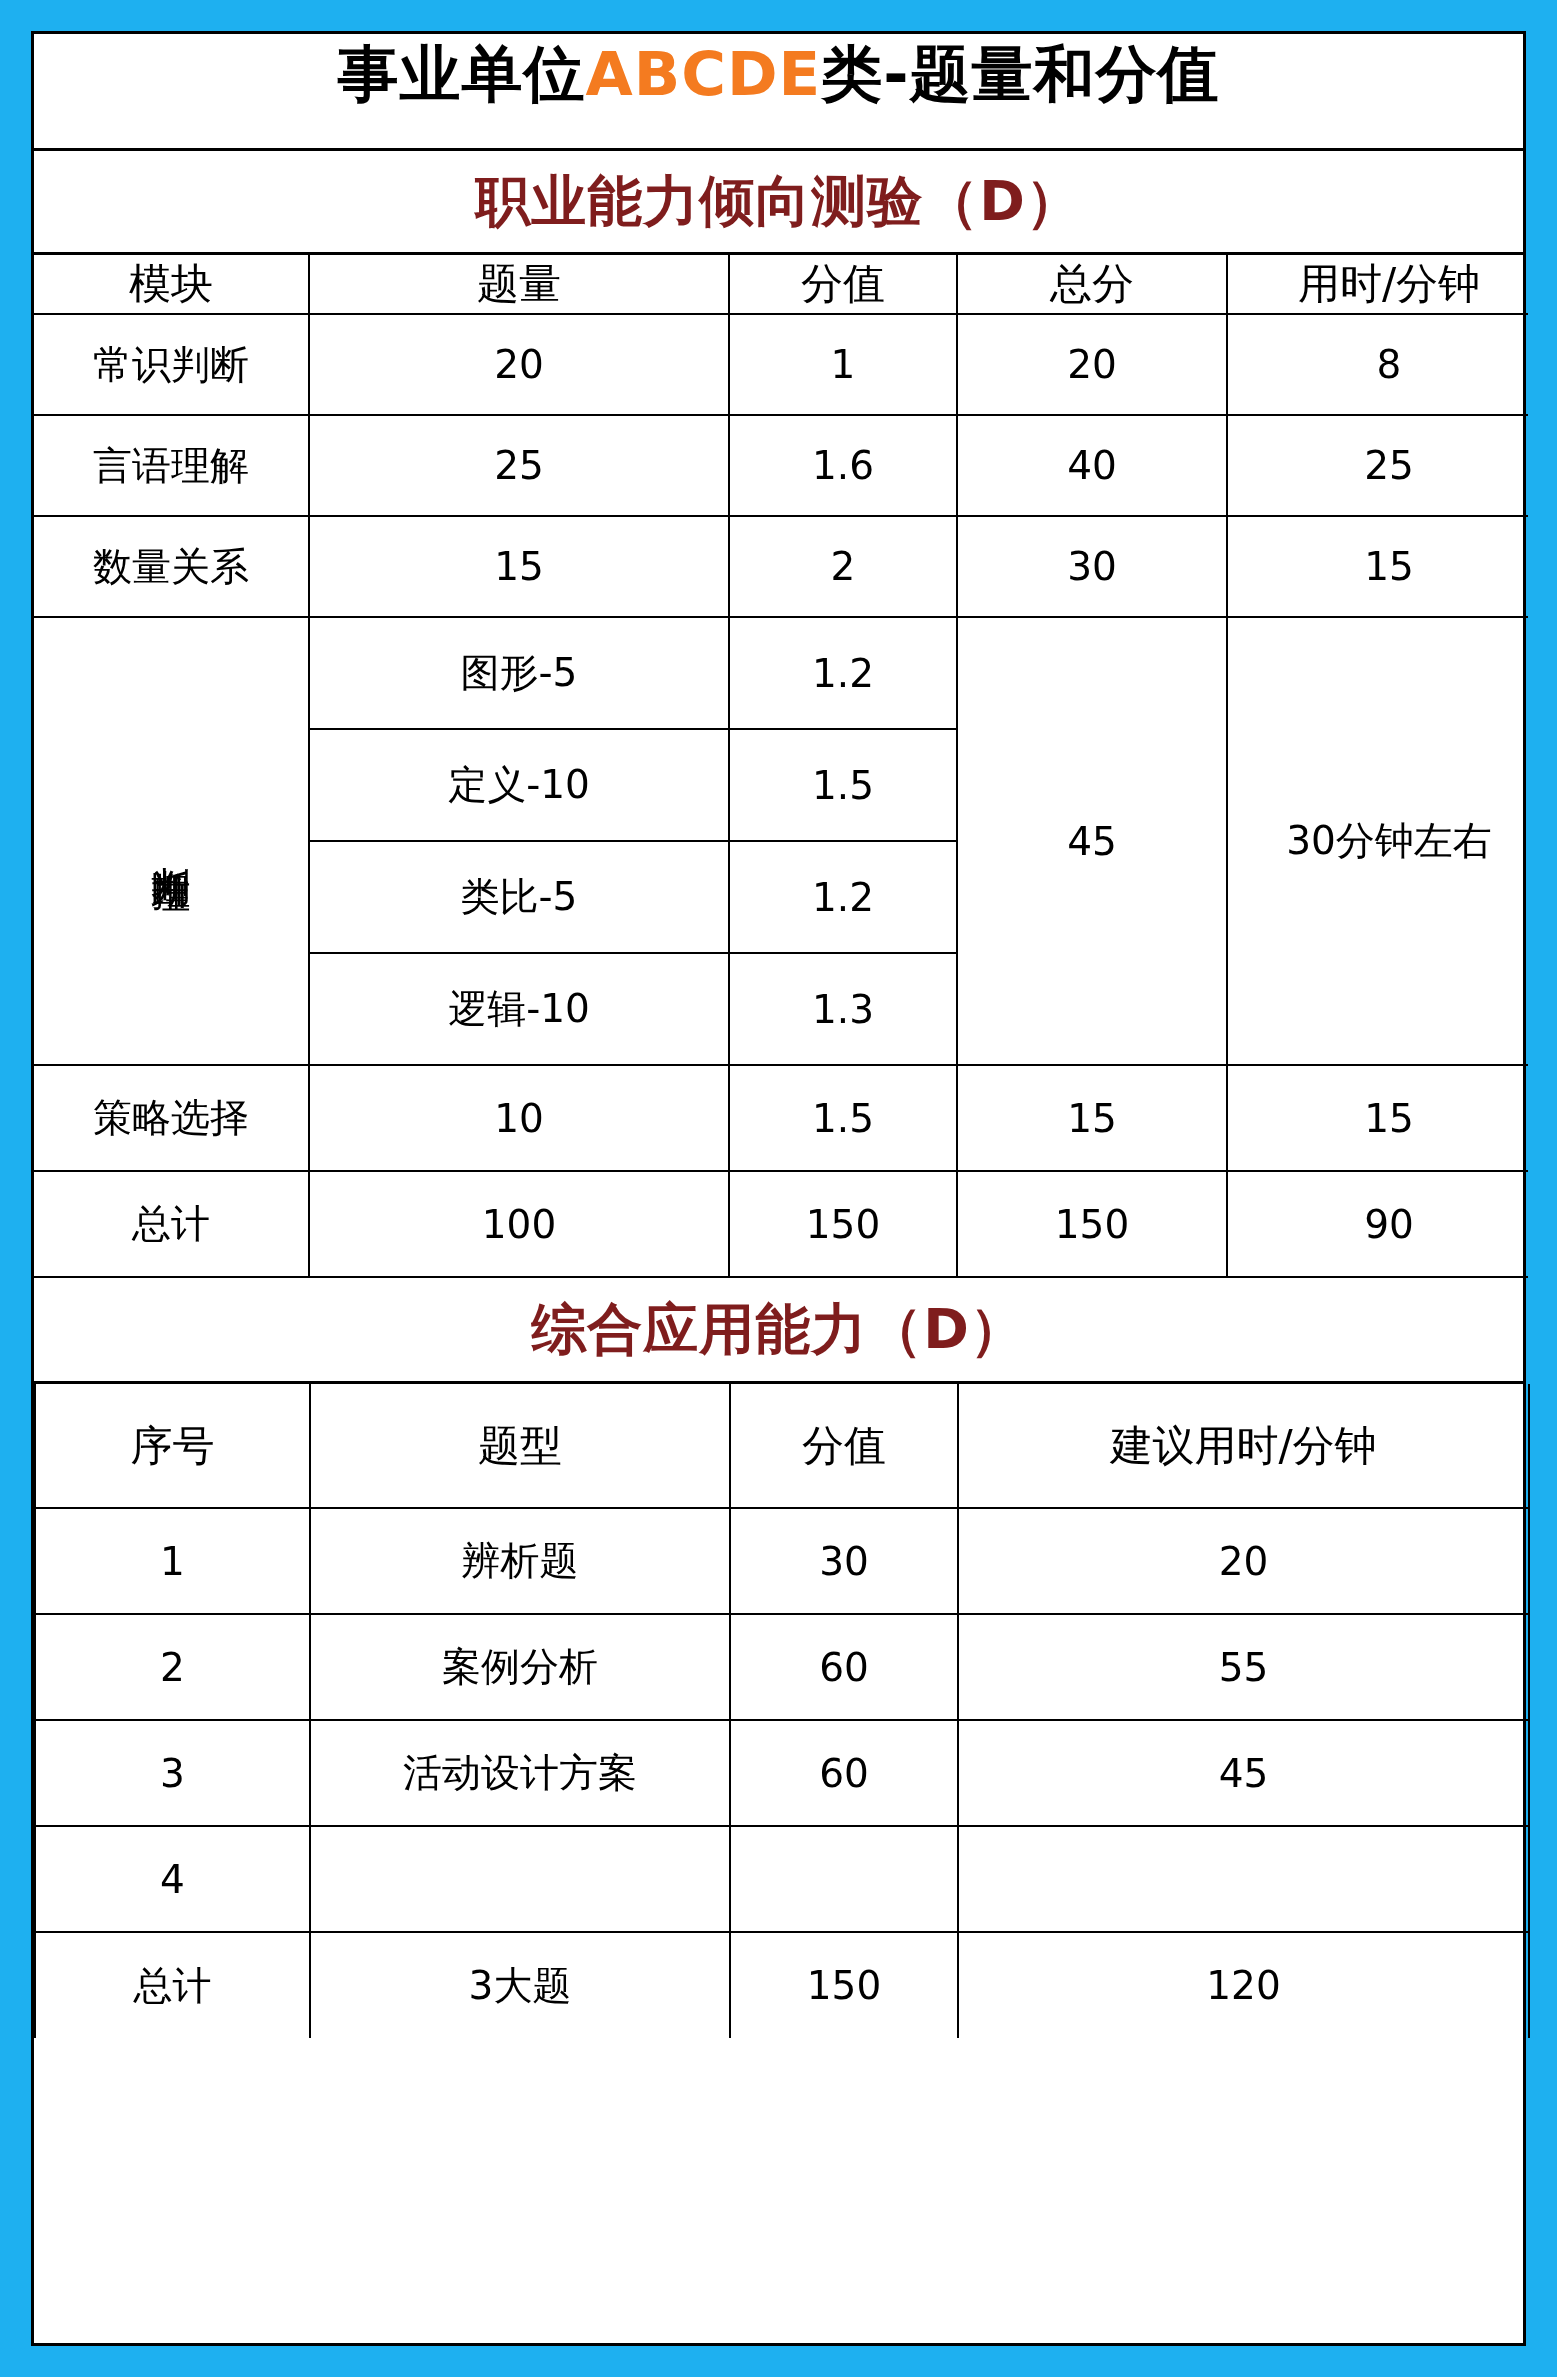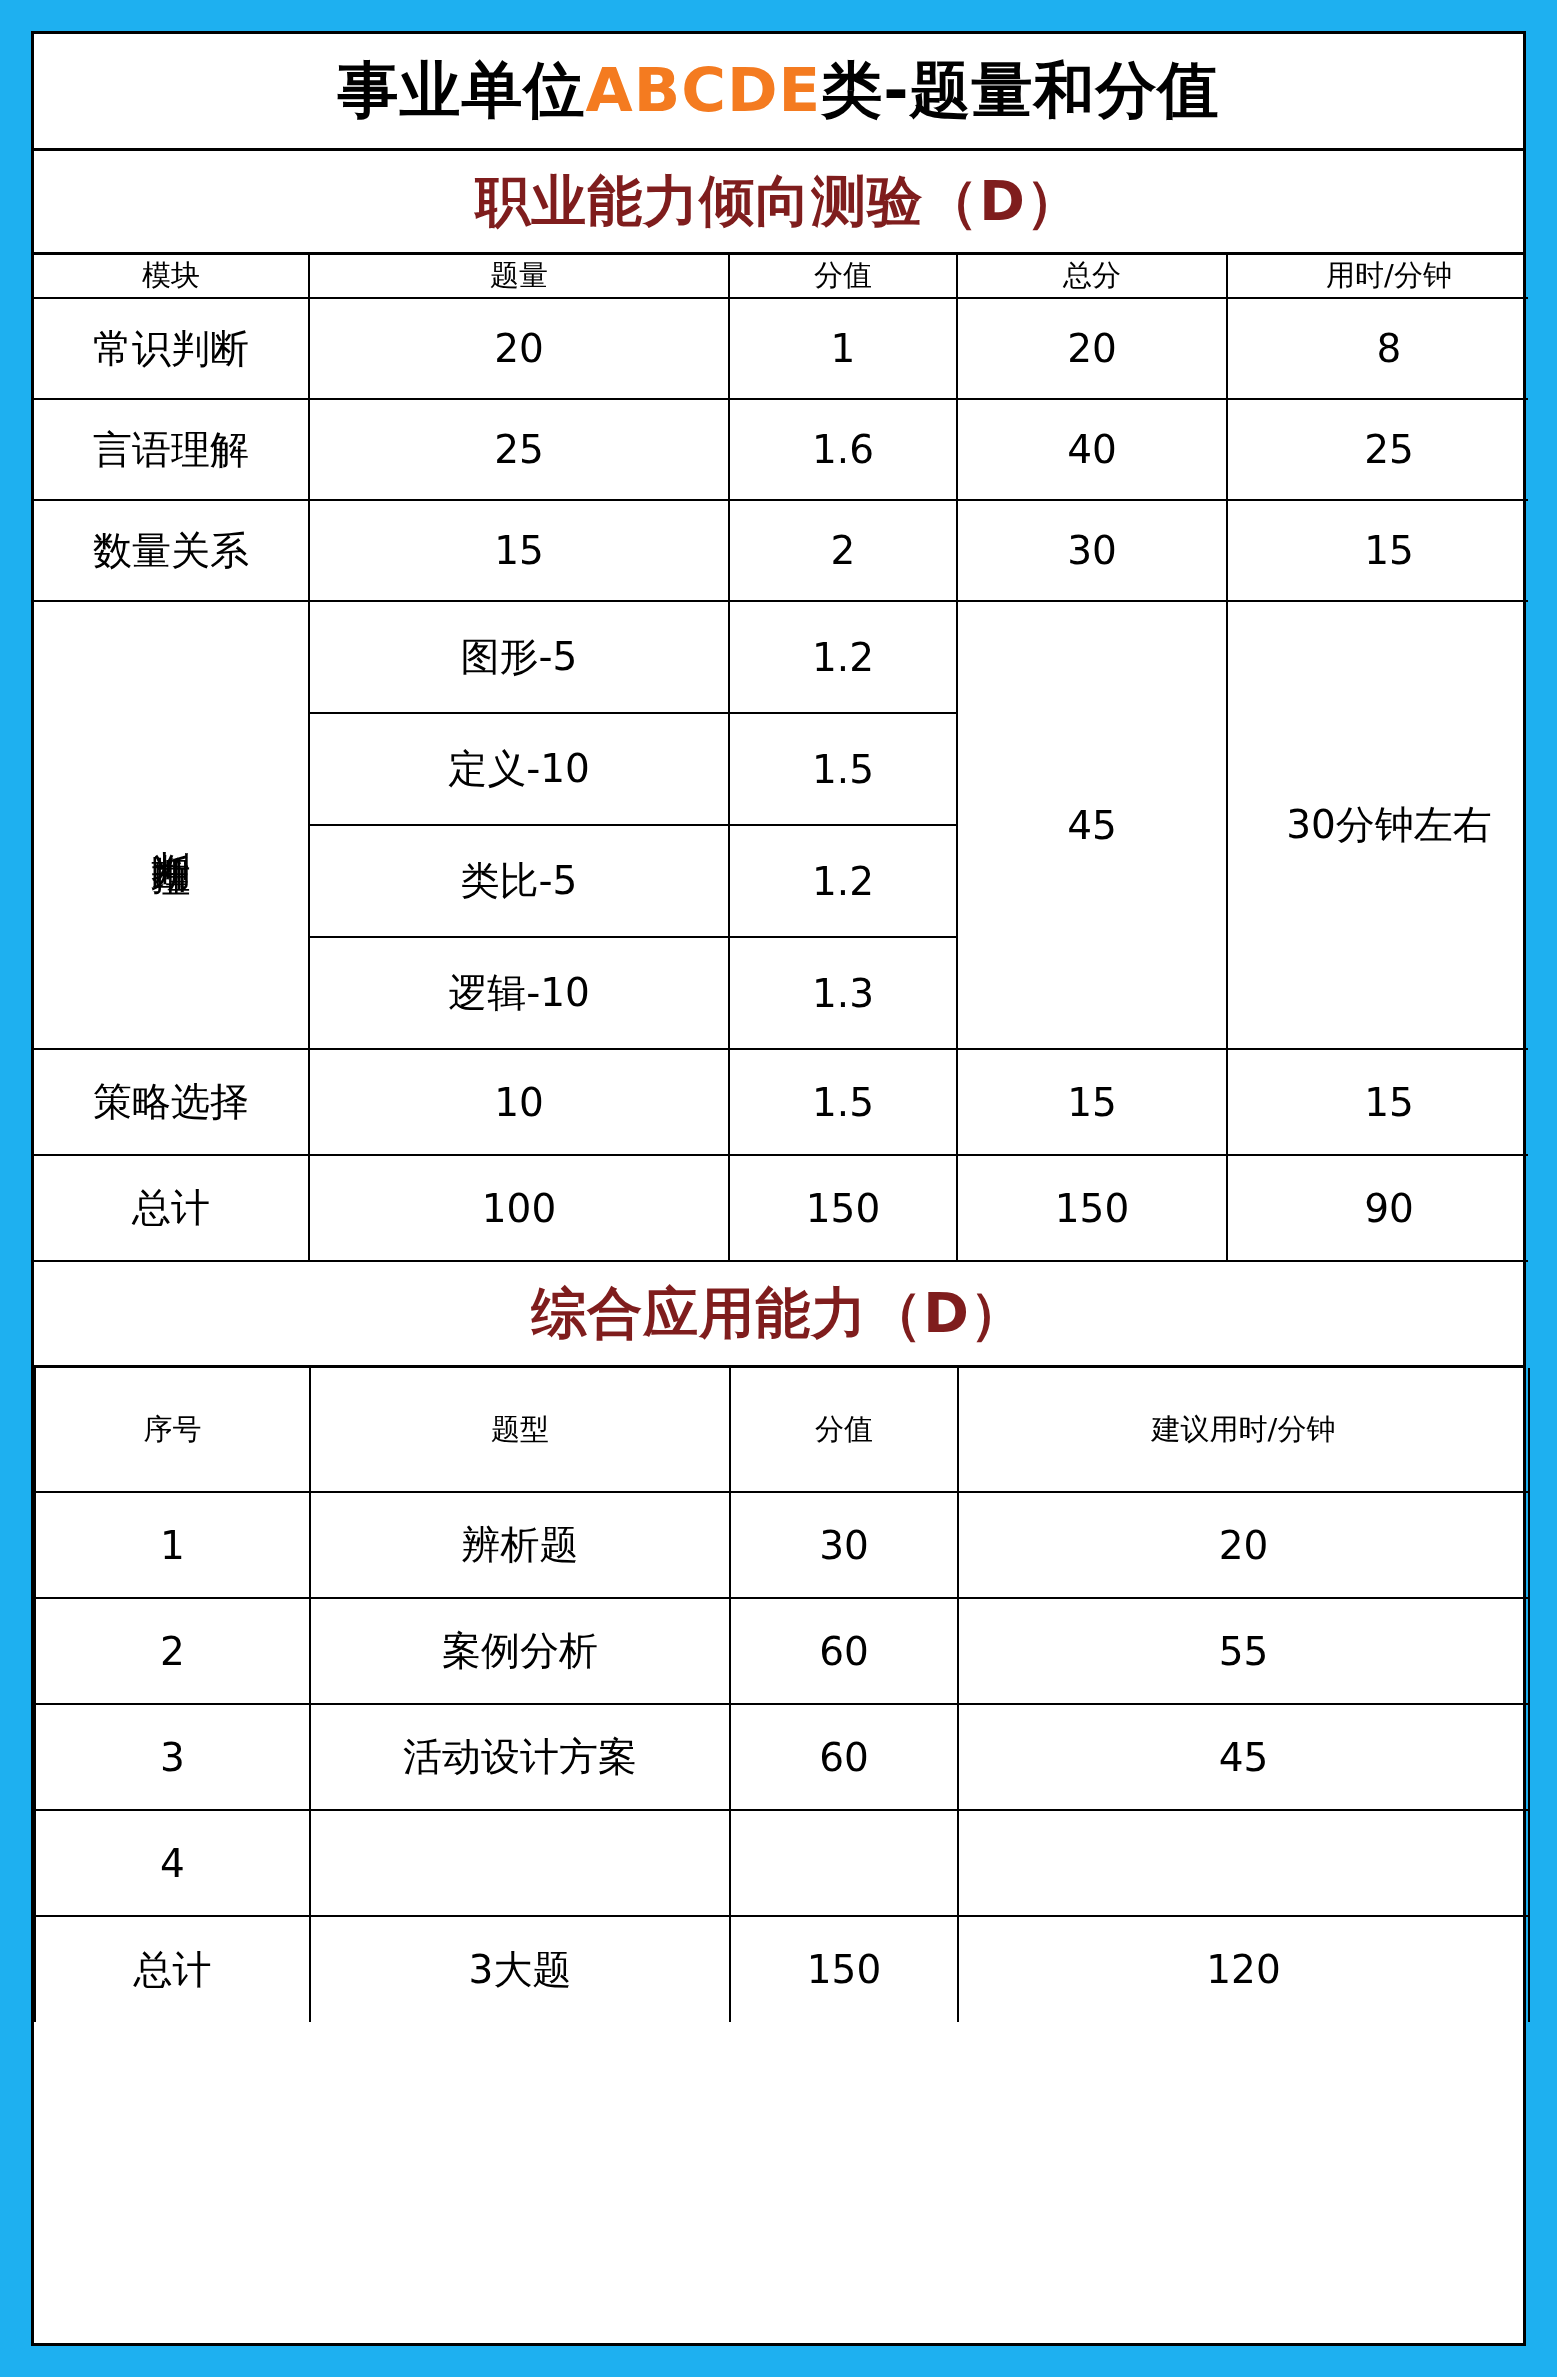--- a/index.html
+++ b/index.html
@@ -20,21 +20,21 @@
     top: 31px;
     width: 1495px;
     height: 2315px;
     background: #ffffff;
     border: 3.1px solid #000000;
   }
   .title-bar {
     height: 117px;
     border-bottom: 3.1px solid #000000;
     display: flex;
-    align-items: center;
+    align-items: flex-start;
     justify-content: center;
   }
   .title-text {
     font-size: 61px;
     font-weight: bold;
     letter-spacing: 1px;
     white-space: nowrap;
     color: #000000;
     font-family: "DejaVu Sans", "Liberation Sans", sans-serif;
   }
@@ -61,21 +61,21 @@
   }
   table.grid td {
     border: 2.6px solid #000000;
     text-align: center;
     vertical-align: middle;
     color: #000000;
     font-size: 39px;
     font-family: "DejaVu Sans", "Liberation Sans", sans-serif;
   }
   table.grid td.hdr {
-    font-size: 29px;
+    font-size: 42px;
   }
   .t1 td.outer-left { border-left: none; }
   .t1 td.outer-right { border-right: none; padding-left: 23px; }
   .vtext {
     font-size: 39px;
     line-height: 1.18;
   }
   .no-top { border-top: none !important; }
   .no-bot { border-bottom: none !important; }
   .section2-head {

